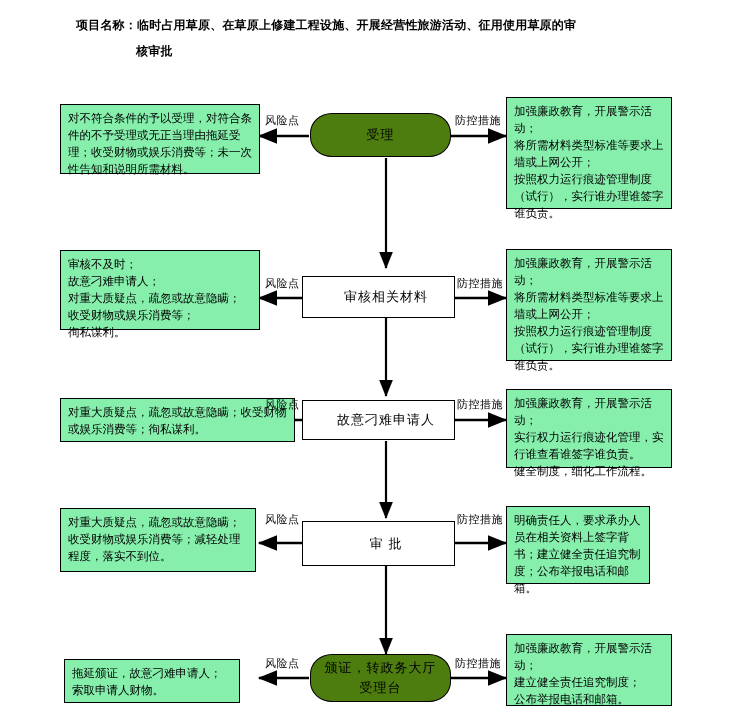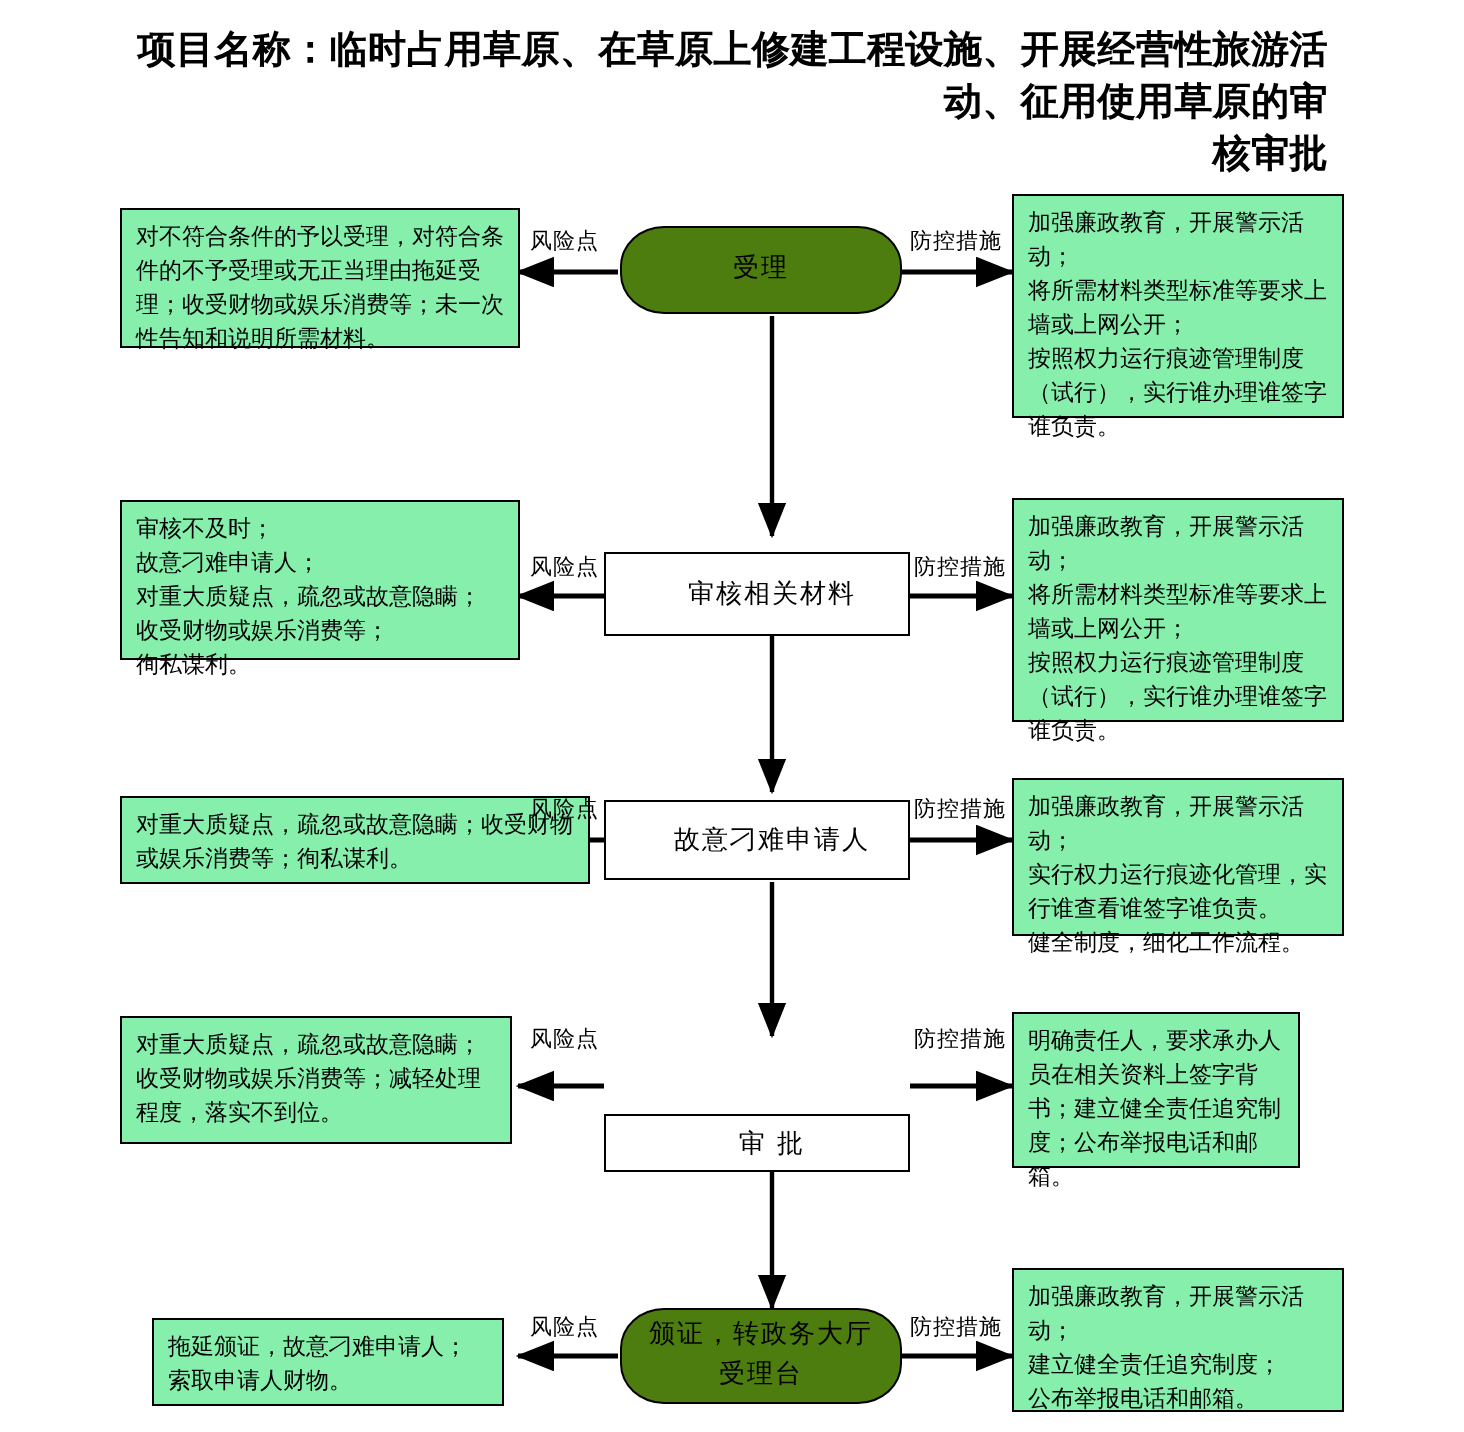--- a/index.html
+++ b/index.html
@@ -18,28 +18,27 @@
 
   #page {
     position: relative;
     width: 732px;
     height: 716px;
   }
 
   
   .title-block {
     position: absolute;
-    left: 64px;
+    left: 76px;
     top: 12px;
     width: 600px;
-    font-size: 19px;
+    font-size: 12px;
     font-weight: bold;
     line-height: 26px;
     letter-spacing: 0.2px;
-    text-align: right;
   }
   .title-line2 {
     padding-left: 60px;
   }
 
   
   .rect-box {
     position: absolute;
     border: 1px solid #000;
     box-sizing: border-box;
@@ -176,27 +175,27 @@
   <div class="conn-label" style="left:457px; top:397px;">防控措施</div>
 
   <div class="rect-box side-box" style="left:506px; top:389px; width:166px; height:79px;">加强廉政教育，开展警示活动；
 实行权力运行痕迹化管理，实行谁查看谁签字谁负责。
 健全制度，细化工作流程。</div>
 
   <div class="rect-box side-box" style="left:60px; top:508px; width:196px; height:64px;">对重大质疑点，疏忽或故意隐瞒；收受财物或娱乐消费等；减轻处理程度，落实不到位。</div>
 
   <div class="conn-label" style="left:265px; top:512px;">风险点</div>
 
-  <div class="node-rect" style="left:302px; top:521px; width:153px; height:29px;margin-top:36px;">审 批</div>
+  <div class="node-rect" style="left:302px; top:521px; width:153px; height:45px;">审 批</div>
 
   <div class="conn-label" style="left:457px; top:512px;">防控措施</div>
 
   <div class="rect-box side-box" style="left:506px; top:506px; width:144px; height:78px;">明确责任人，要求承办人员在相关资料上签字背书；建立健全责任追究制度；公布举报电话和邮箱。</div>
 
-  <div class="rect-box side-box" style="left:76px; top:659px; width:176px; height:44px;">拖延颁证，故意刁难申请人；索取申请人财物。</div>
+  <div class="rect-box side-box" style="left:64px; top:659px; width:176px; height:44px;">拖延颁证，故意刁难申请人；索取申请人财物。</div>
 
   <div class="conn-label" style="left:265px; top:656px;">风险点</div>
 
   <div class="node-stadium" style="left:310px; top:654px; width:141px; height:48px;">颁证，转政务大厅受理台</div>
 
   <div class="conn-label" style="left:455px; top:656px;">防控措施</div>
 
   <div class="rect-box side-box" style="left:506px; top:634px; width:166px; height:72px;">加强廉政教育，开展警示活动；
 建立健全责任追究制度；
 公布举报电话和邮箱。</div>

